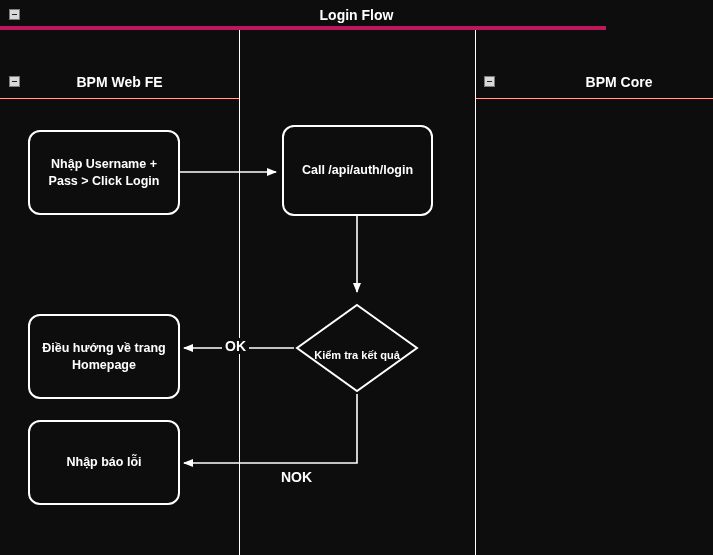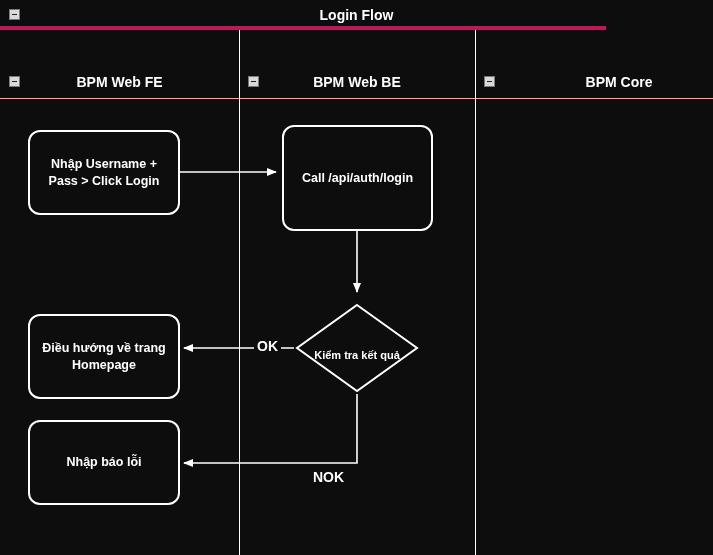--- a/index.html
+++ b/index.html
@@ -144,40 +144,35 @@
     height: 555px;
     pointer-events: none;
   }
   .edge-label {
     position: absolute;
     color: #ffffff;
     font-size: 14px;
     font-weight: bold;
     background: #0d0d0d;
     padding: 0 3px;
-    margin-left: 32px;
   }
 </style>
 </head>
 <body>
 
 <div class="diagram">
 
   <div class="title-bar">
     <div class="collapse-box tb-collapse"></div>
     <div class="title-text">Login Flow</div>
   </div>
 
   <div class="lane-header" style="left:0px; width:239px;">
     <div class="collapse-box"></div>
     <div class="lane-title">BPM Web FE</div>
-  </div>
-  <div class="lane-header" style="left:239px; width:236px;">
-    <div class="collapse-box"></div>
-    <div class="lane-title">BPM Web BE</div>
   </div>
   <div class="lane-header" style="left:475px; width:288px;">
     <div class="collapse-box"></div>
     <div class="lane-title">BPM Core</div>
   </div>
 
   <div class="lane-sep" style="left:239px;"></div>
   <div class="lane-sep" style="left:475px;"></div>
 
   <svg class="conn">
@@ -197,21 +192,21 @@
   </svg>
 
   <div class="edge-label" style="left:222px; top:338px;">OK</div>
   <div class="edge-label" style="left:278px; top:469px;">NOK</div>
 
   <div class="node" style="left:28px; top:130px; width:152px; height:85px;">
     <span>Nhập Username +
 Pass &gt; Click Login</span>
   </div>
 
-  <div class="node" style="left:282px; top:125px; width:151px; height:106px;">
+  <div class="node" style="left:282px; top:125px; width:151px; height:91px;">
     <span>Call /api/auth/login</span>
   </div>
 
   <div class="decision" style="left:294px; top:302px;">
     <svg width="126" height="92" viewBox="0 0 126 92">
       <polygon points="63,3 123,46 63,89 3,46" fill="#0d0d0d" stroke="#ffffff" stroke-width="2"></polygon>
     </svg>
     <div class="dec-label">Kiểm tra kết quả</div>
   </div>
 

